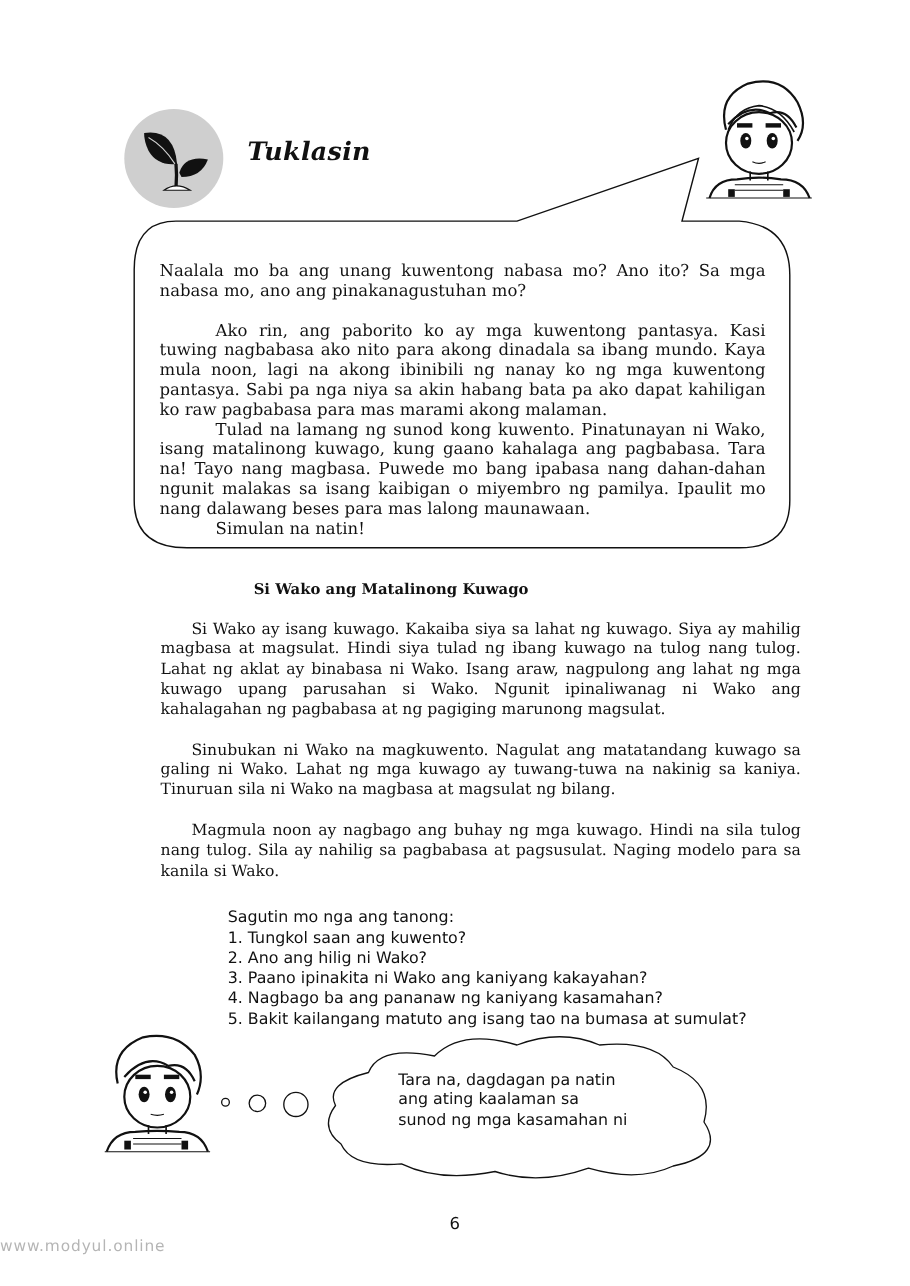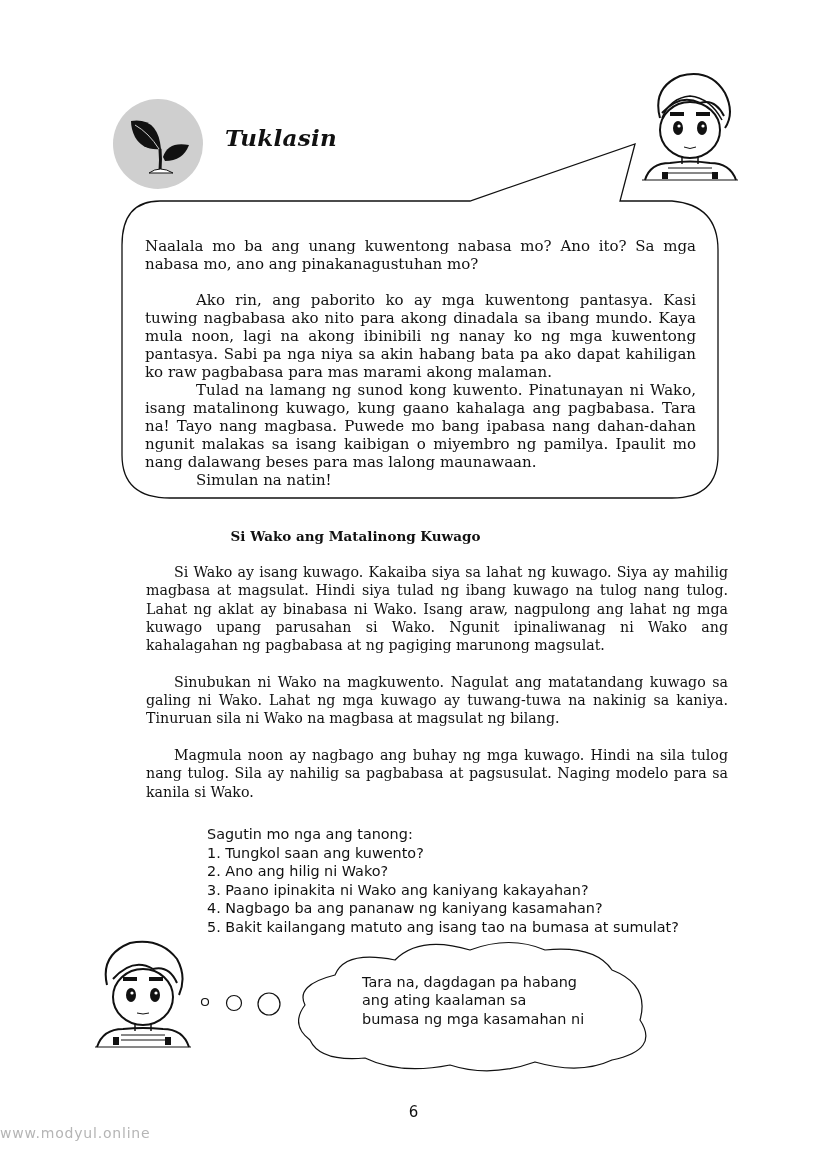--- a/index.html
+++ b/index.html
@@ -124,19 +124,19 @@
   <path d="M42 76 Q48 78 54 76" fill="none" stroke="#111" stroke-width="1"></path>
   <path d="M40 86 L40 94 M56 86 L56 94" stroke="#111" stroke-width="1.5"></path>
   <path d="M2 110 Q8 92 28 92 Q48 90 68 92 Q88 92 94 110" fill="none" stroke="#111" stroke-width="2"></path>
   <path d="M26 98 L70 98 M26 103 L70 103" stroke="#111" stroke-width="1"></path>
   <rect x="18" y="100" width="6" height="8" fill="#111"></rect>
     <rect x="70" y="100" width="6" height="8" fill="#111"></rect>
   <path d="M0 110 L96 110" stroke="#111" stroke-width="1"></path>
 </svg>
 
 <div class="abs cloud-text">
-  <div>Tara na, dagdagan pa habang</div>
+  <div>Tara na, dagdagan pa natin</div>
   <div>ang ating kaalaman sa</div>
-  <div>bumasa ng mga kasamahan ni</div>
+  <div>sunod ng mga kasamahan ni</div>
 </div>
 
 <div class="abs page-num">6</div>
 <div class="abs watermark">www.modyul.online</div>
 
 </body></html>

